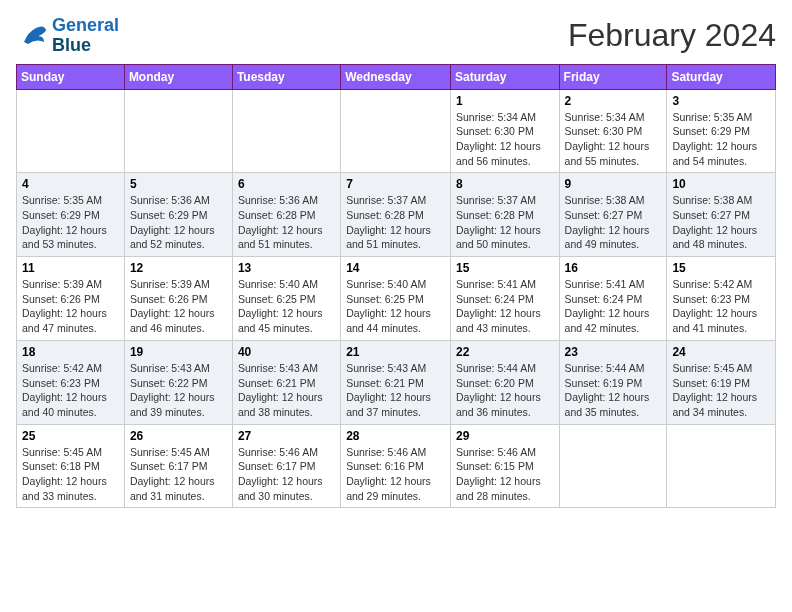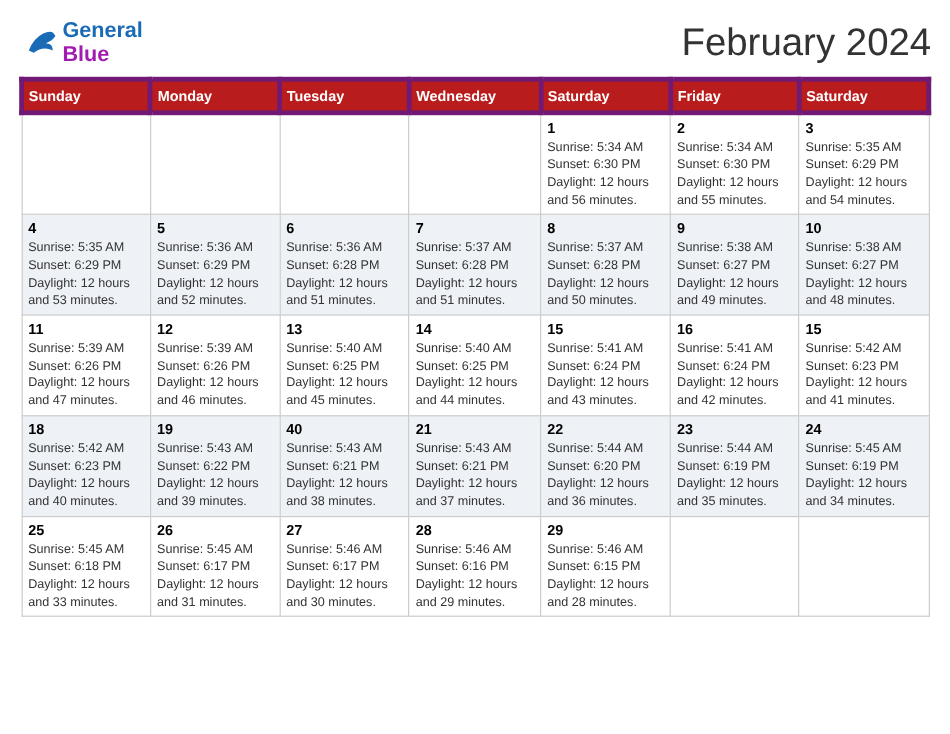--- a/index.html
+++ b/index.html
@@ -46,27 +46,27 @@
       font-size: 14px;
       color: #333;
       font-weight: bold;
     }
     .calendar {
       width: 100%;
       border-collapse: collapse;
       font-size: 11px;
     }
     .calendar th {
-      background: #b91c1c;
+      background: #8b5cf6;
       color: #fff;
       padding: 5px 4px;
       text-align: left;
       font-size: 12px;
       font-weight: bold;
-      border: 4px solid #701a75;
+      border: 1px solid #701a75;
       margin-left: 44px;
     }
     .calendar td {
       border: 1px solid #ccc;
       vertical-align: top;
       padding: 4px 5px;
       width: 113px;
       min-height: 80px;
       background: #fff;
     }
@@ -99,21 +99,21 @@
 <body>
 
 <div class="header">
   <div class="logo">
     <svg class="logo-bird" viewBox="0 0 32 28" xmlns="http://www.w3.org/2000/svg">
       <path d="M8 20 Q12 10 20 6 Q28 2 30 8 Q28 12 22 14 Q28 14 28 20 Q20 16 12 22 Z" fill="#1a6bb5"></path>
       <path d="M22 14 Q26 8 30 8" fill="none" stroke="#1a6bb5" stroke-width="1"></path>
     </svg>
     <div class="logo-text">
       <div><span>General</span></div>
-      <div><span style="color:#a21caf">Blue</span></div>
+      <div><span style="color:#0c4a6e">Blue</span></div>
     </div>
   </div>
   <div class="title-block">
     <div class="month-year">February 2024</div>
   </div>
 </div>
 
 <table class="calendar">
   <thead>
     <tr>

